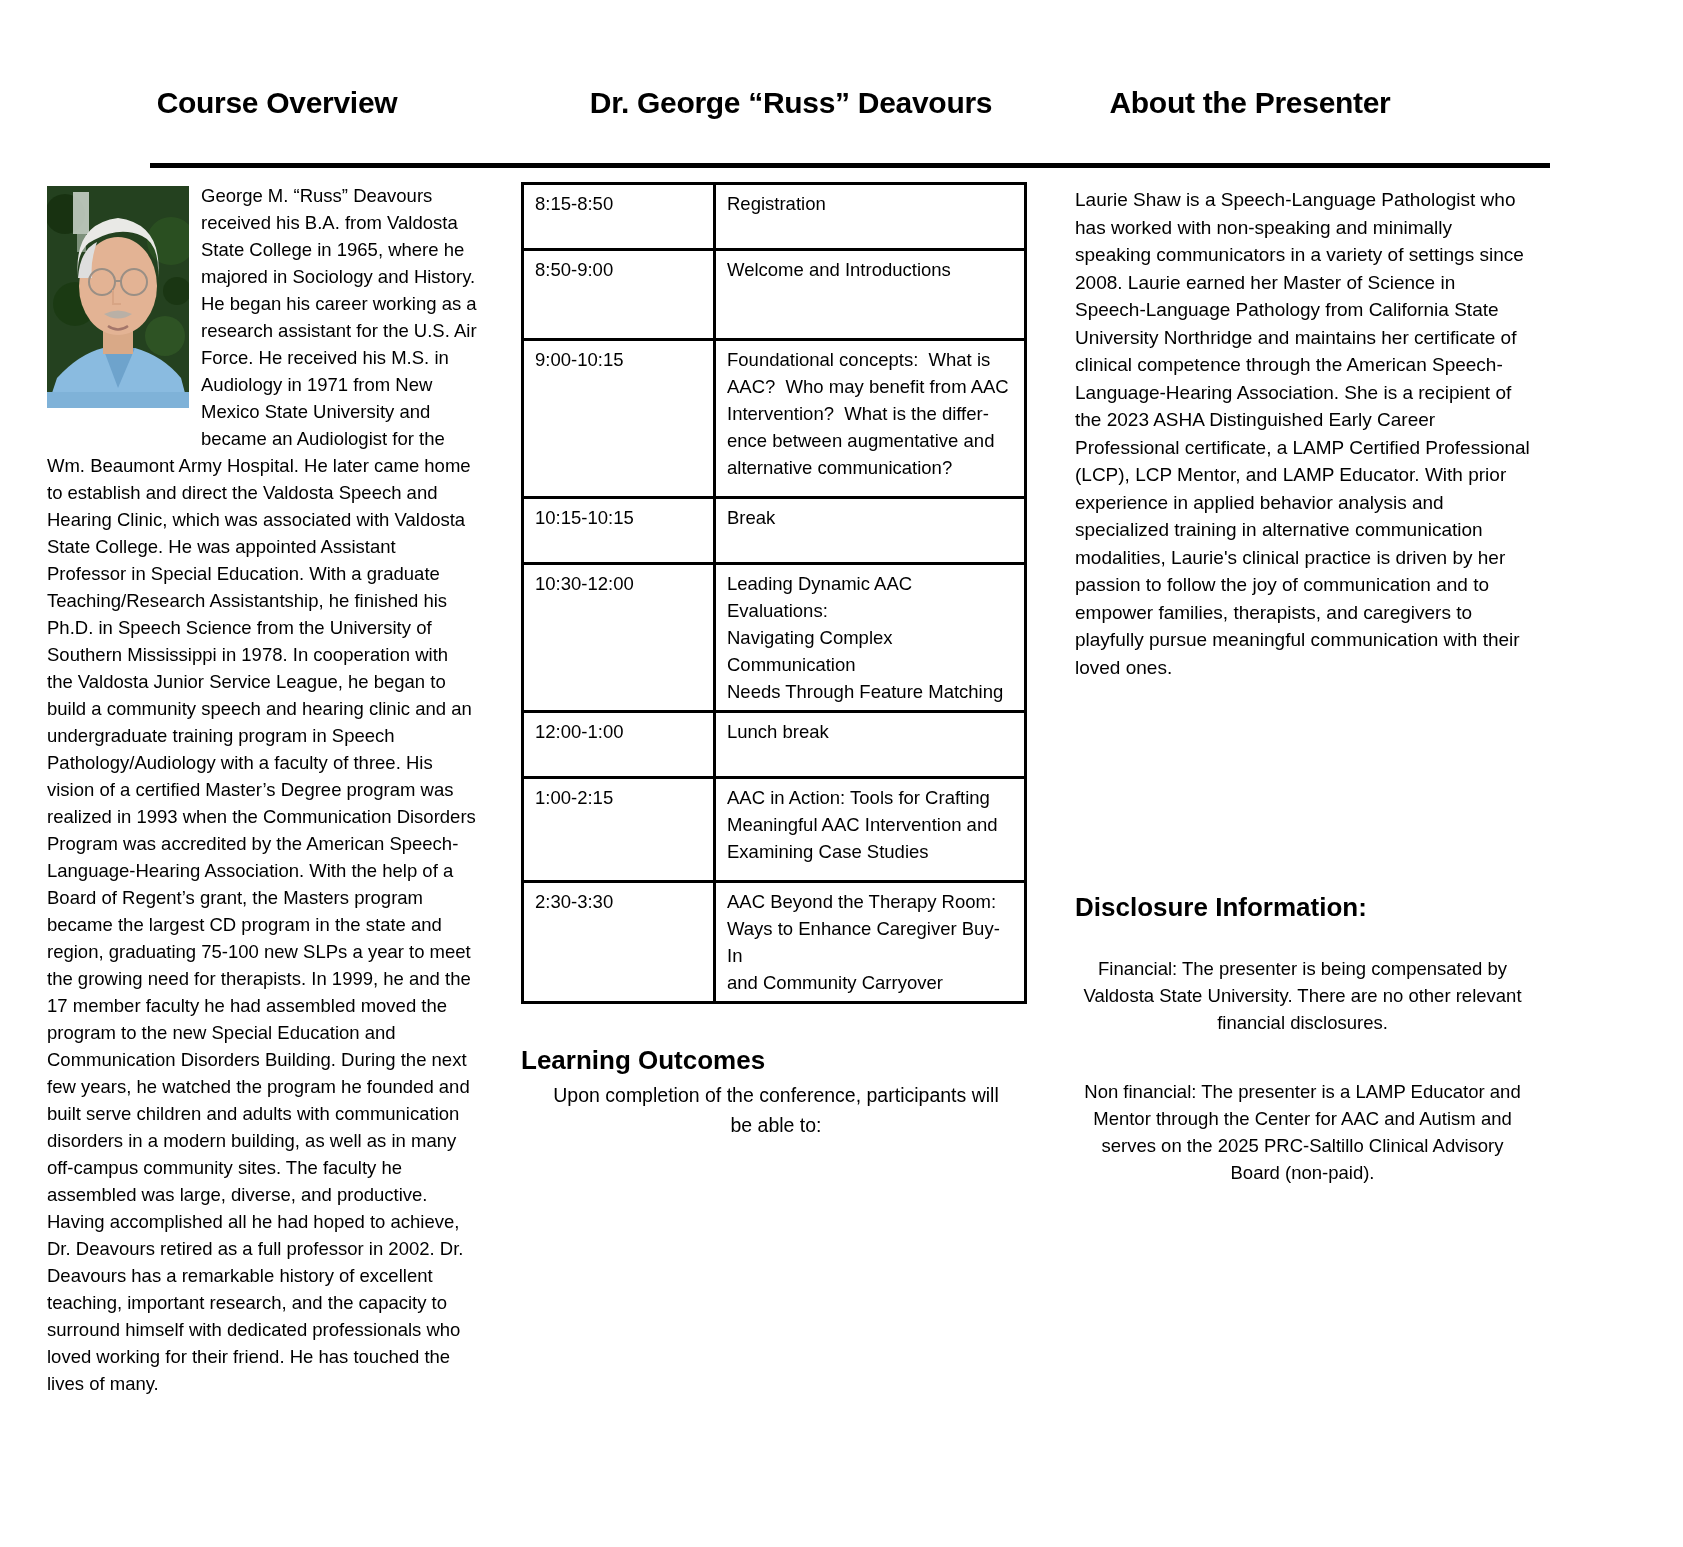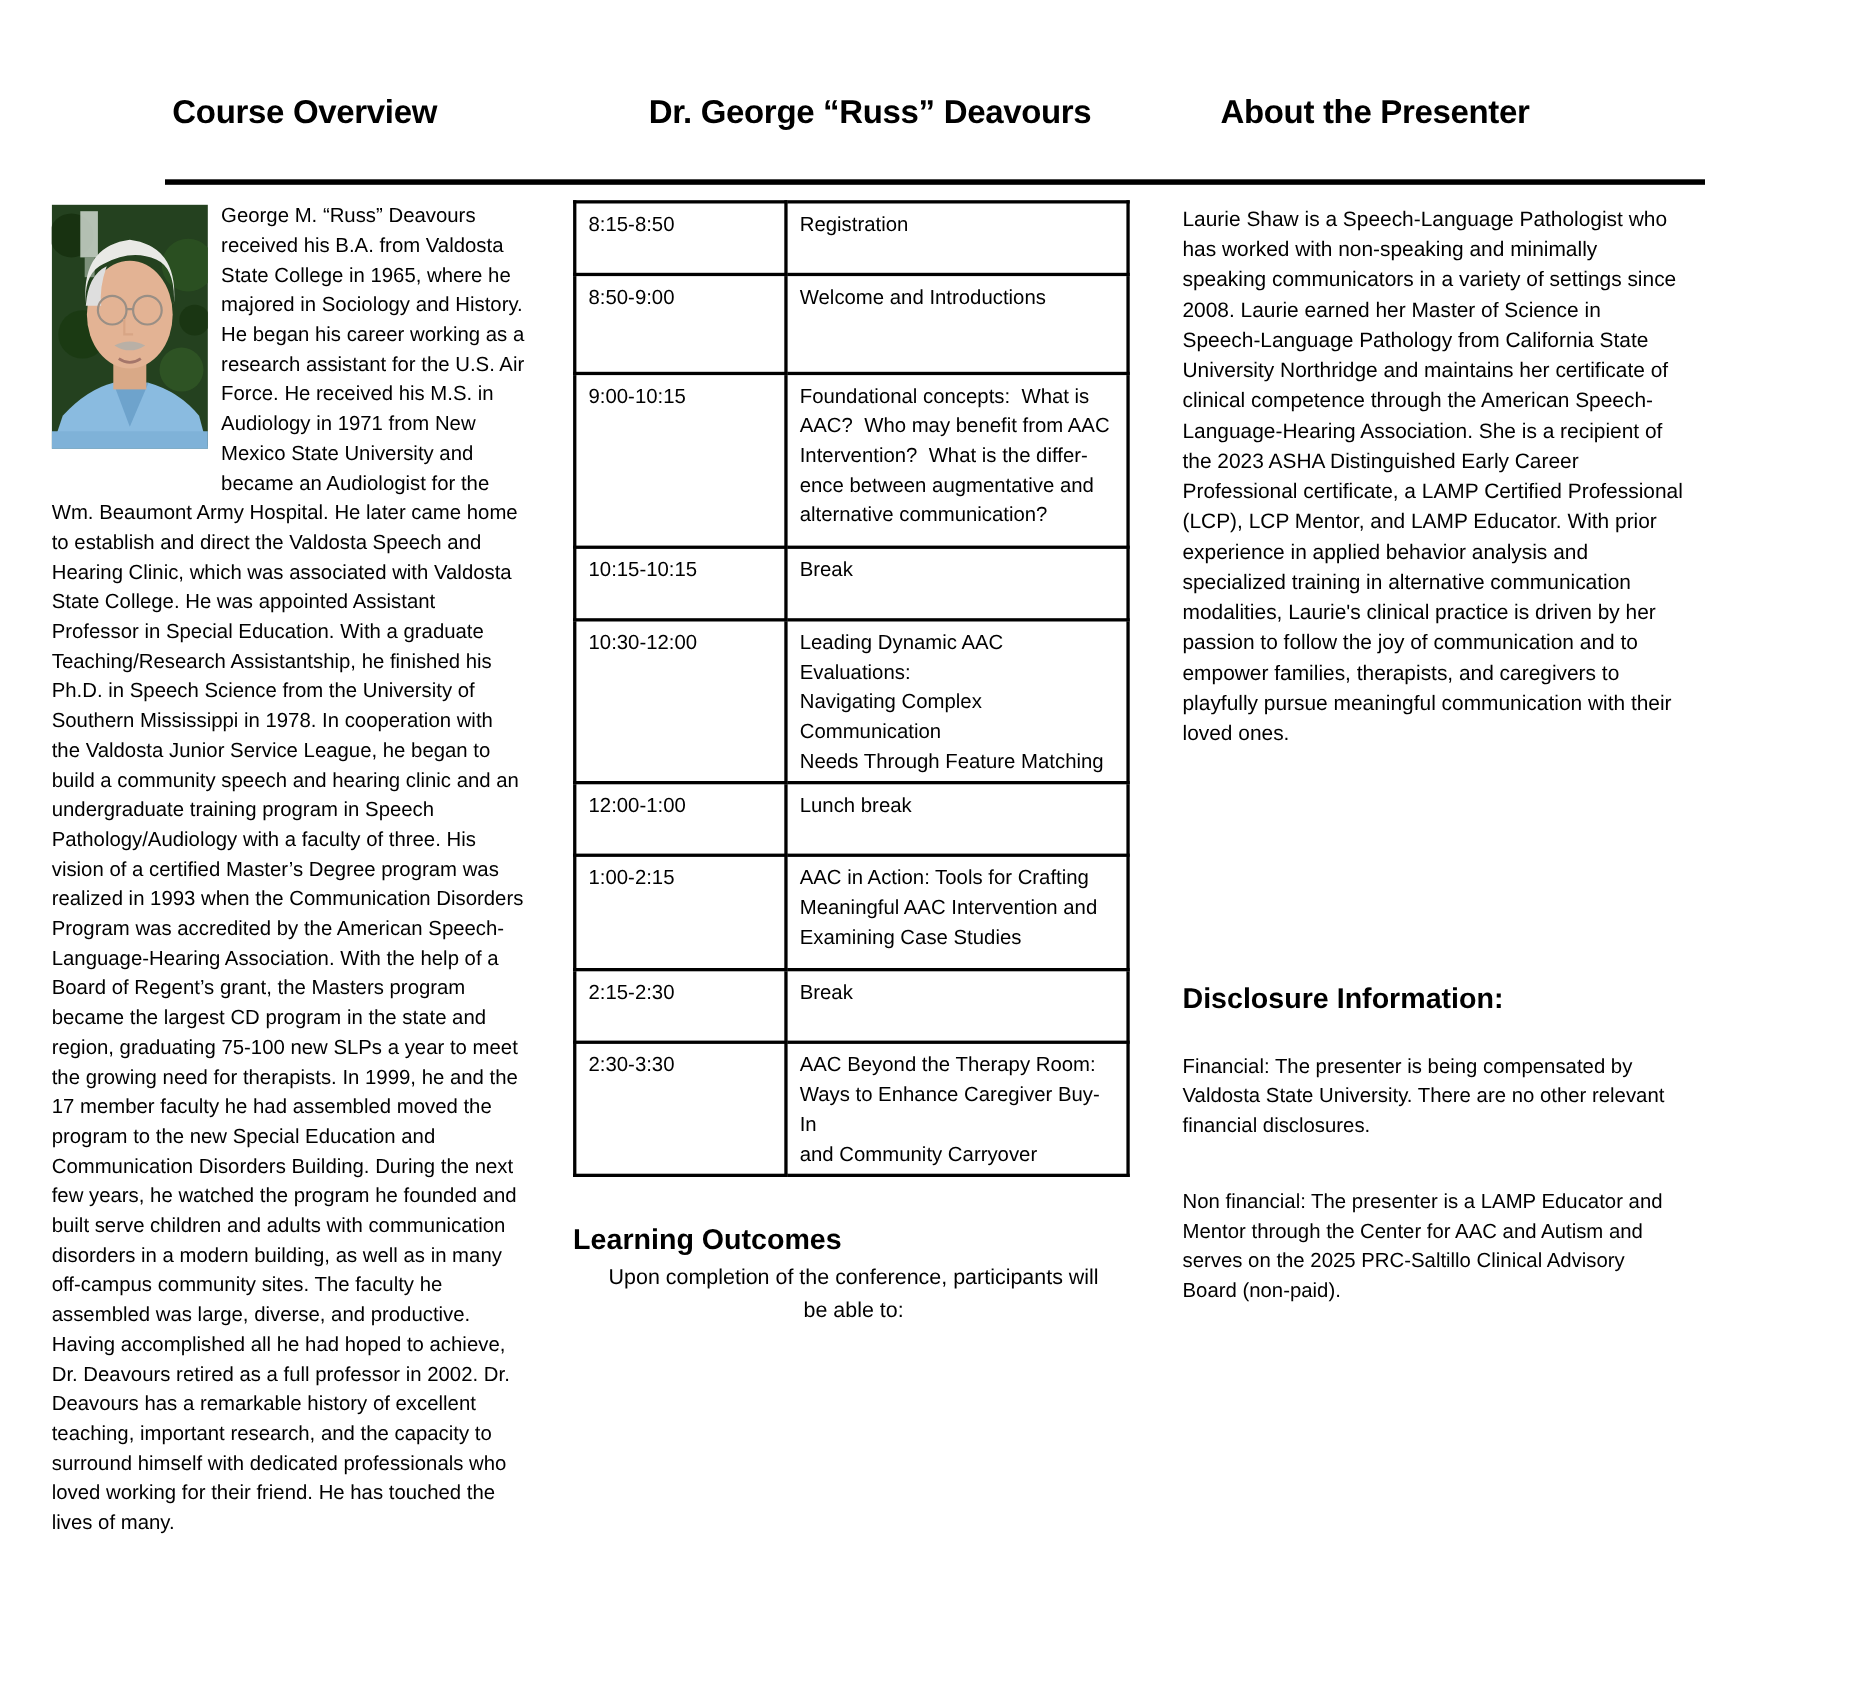--- a/index.html
+++ b/index.html
@@ -58,21 +58,21 @@
     white-space:pre-line;
   }
   .lo-item {
     font-size:18.5px; line-height:27px; white-space:pre-wrap; margin-top:8px;
     margin-bottom:46px;
   }
 
   
   .bio-right { font-size:19px; line-height:27.5px; margin-top:4px; }
   .disc-heading { margin-top:210px; }
-  .disc-para { font-size:18.5px; line-height:27px; margin-top:32px; }
+  .disc-para { font-size:18.5px; line-height:27px; margin-top:32px;text-align:center; }
   .disc-para + .disc-para { margin-top:42px; }
 </style>
 </head>
 <body>
 
 <div>
 
   <div class="header-grid">
     <h1>Course Overview</h1>
     <h1>Dr. George “Russ” Deavours</h1>
@@ -144,24 +144,20 @@
             <td class="time-cell">12:00-1:00</td>
             <td class="desc-cell pre">Lunch break</td>
           </tr>
             <tr>
             <td class="time-cell">1:00-2:15</td>
             <td class="desc-cell pre">AAC in Action: Tools for Crafting
 Meaningful AAC Intervention and
 Examining Case Studies</td>
           </tr>
             <tr>
-            <td class="time-cell">2:15-2:30</td>
-            <td class="desc-cell pre">Break</td>
-          </tr>
-            <tr>
             <td class="time-cell">2:30-3:30</td>
             <td class="desc-cell pre">AAC Beyond the Therapy Room:
 Ways to Enhance Caregiver Buy-In
 and Community Carryover</td>
           </tr>
           </tbody>
       </table>
 
       <h2 class="section-heading lo-heading">Learning Outcomes</h2>
       <p class="lo-intro">Upon completion of the conference, participants will

